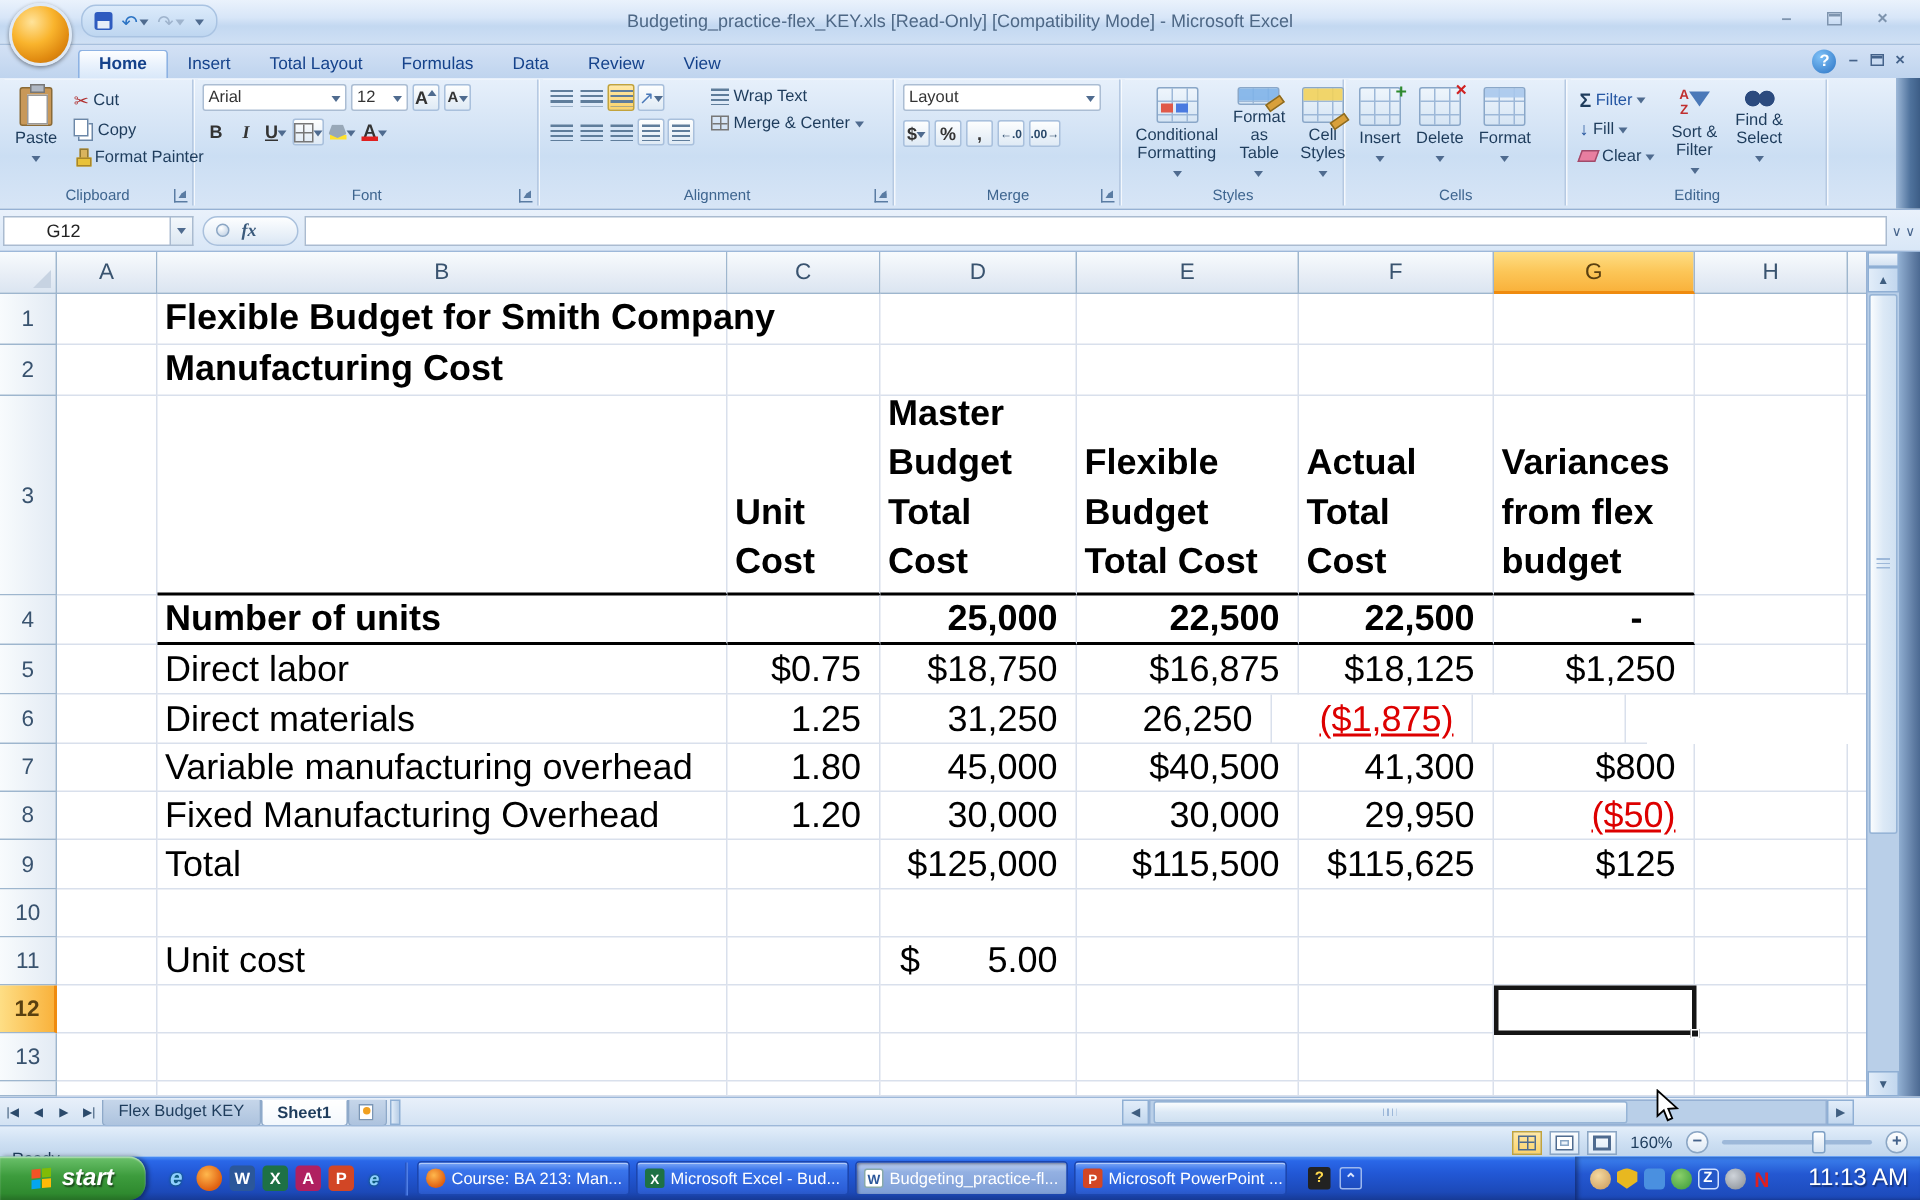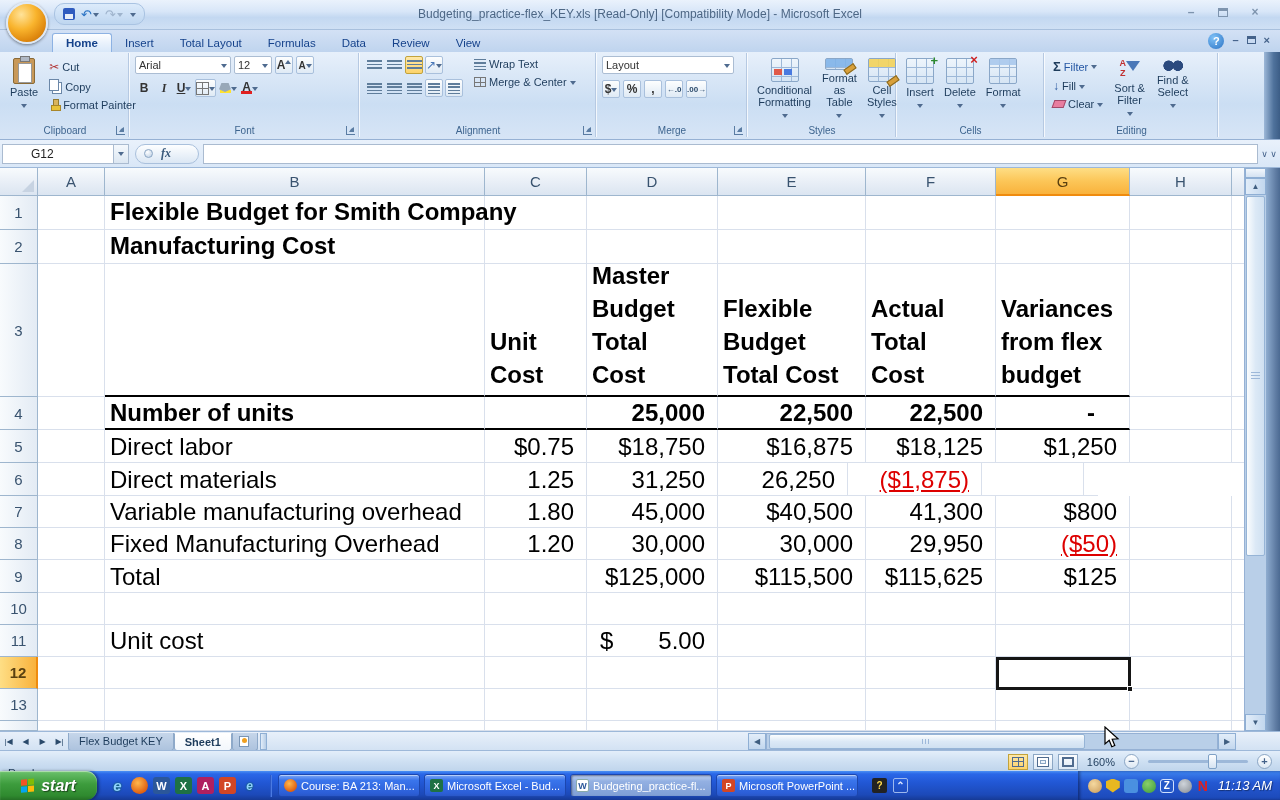--- a/index.html
+++ b/index.html
@@ -246,21 +246,21 @@
     background:linear-gradient(#3d83f0,#2458d2 40%,#1c49b8); box-shadow:inset 2px 0 3px rgba(0,0,20,.4); }
   .tray-ic { width:14px; height:14px; border-radius:3px; display:flex; align-items:center; justify-content:center;
     font-size:10px; font-weight:bold; color:#fff; }
   .t1 { background:radial-gradient(circle at 40% 35%, #f5d9a0, #c89858); border-radius:50%; }
   .t2 { background:#e8b820; clip-path:polygon(50% 0,100% 20%,100% 65%,50% 100%,0 65%,0 20%); }
   .t3 { background:#4a90e0; }
   .t4 { background:radial-gradient(circle at 40% 35%, #8ad06a, #3a9a3a); border-radius:50%; }
   .t5 { background:#2458c8; border:1px solid #cfe0ff; }
   .t6 { background:radial-gradient(circle at 40% 35%, #cfd4da, #848a92); border-radius:50%; }
   .t7 { background:transparent; color:#e02020; font-size:14px; }
-  #clock { color:#fff; font-size:13px; margin-left:4px; text-shadow:1px 1px 1px rgba(0,0,0,.4);font-style:italic; }
+  #clock { color:#fff; font-size:16px; margin-left:20px; text-shadow:1px 1px 1px rgba(0,0,0,.4); }
 
   
   #cursor { position:absolute; left:1102px; top:726px; z-index:50; }
 </style>
 </head>
 <body>
 
 <div id="titlebar">
   <div id="qat">
     <span class="qat-btn">

